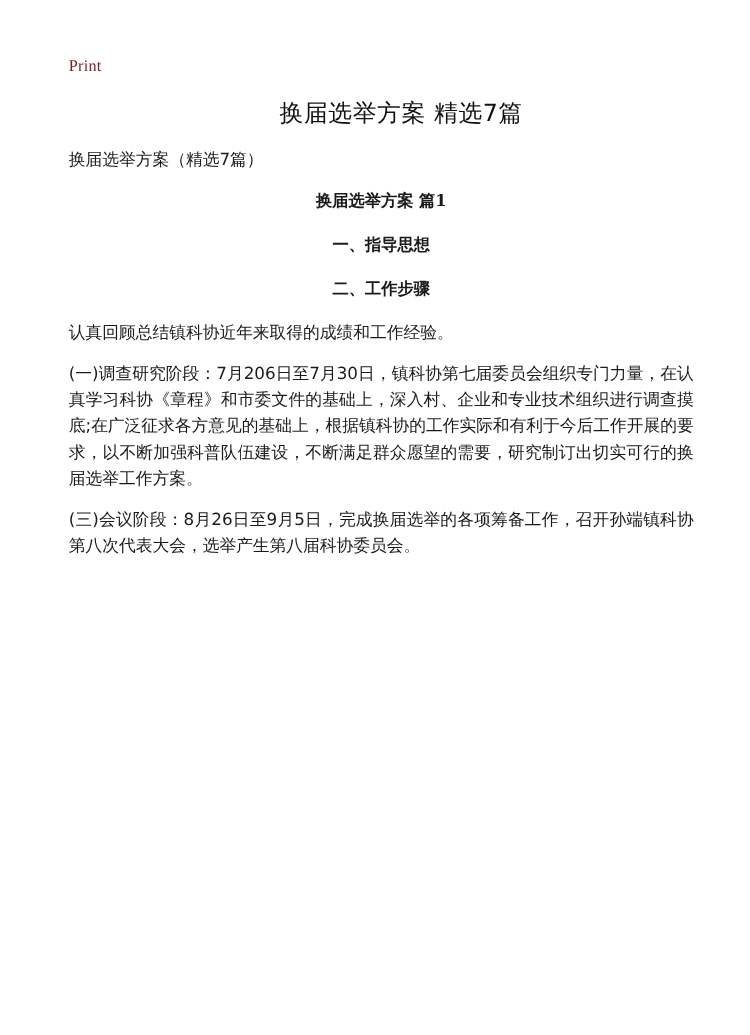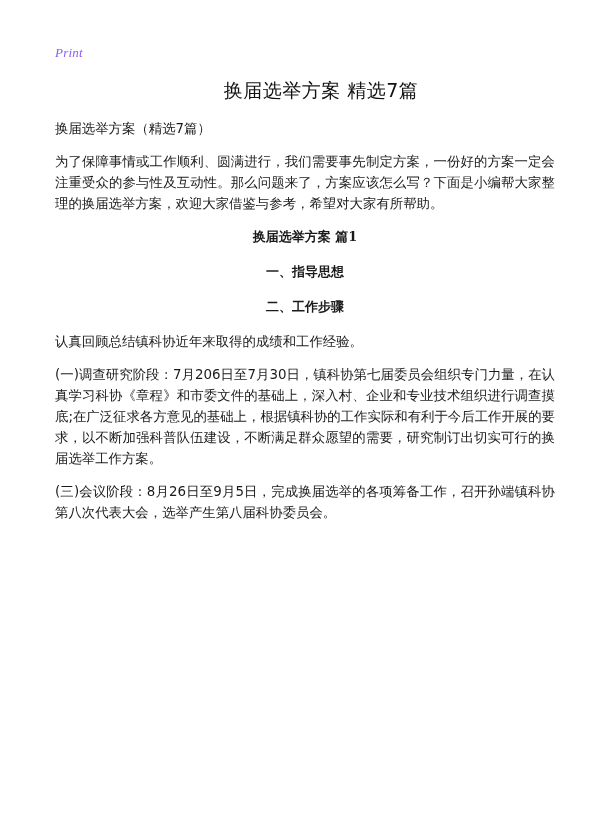--- a/index.html
+++ b/index.html
@@ -14,24 +14,23 @@
       position: relative;
       color: #1a1a1a;
       font-family: "DejaVu Sans", "Liberation Sans", sans-serif;
     }
     .print-link {
       position: absolute;
       left: 55px;
       top: 45px;
       font-family: "Liberation Serif", "DejaVu Serif", serif;
       font-size: 13px;
-      color: #8b5cf6;
+      color: #7f1d1d;
       text-decoration: none;
       letter-spacing: 0.2px;
-      font-style: italic;
     }
     .doc-title {
       position: absolute;
       left: 0;
       width: 600px;
       top: 78px;
       text-align: center;
       font-size: 19px;
       font-weight: normal;
       margin: 0;
@@ -55,33 +54,32 @@
     }
     .content h3 {
       font-size: 13px;
       font-weight: bold;
       margin: 6px 0 14px 0;
       line-height: 21px;
       font-family: "DejaVu Serif", "Liberation Serif", serif;
       text-align: center;
     }
     .content h3.section {
-      font-family: Liberation Serif, serif;
+      font-family: Liberation Mono, monospace;
     }
   </style>
 </head>
 <body>
 
 <a class="print-link" href="#">Print</a>
 
 <h1 class="doc-title">换届选举方案 精选7篇</h1>
 
 <div class="content">
   <p class="subtitle">换届选举方案（精选7篇）</p>
-  <p>为了保障事情或工作顺利、圆满进行，我们需要事先制定方案，一份好的方案一定会注重受众的参与性及互动性。那么问题来了，方案应该怎么写？下面是小编帮大家整理的换届选举方案，欢迎大家借鉴与参考，希望对大家有所帮助。</p>
 
   <h3>换届选举方案 篇1</h3>
 
   <h3 class="section">一、指导思想</h3>
 
   <h3 class="section">二、工作步骤</h3>
   <p>认真回顾总结镇科协近年来取得的成绩和工作经验。</p>
   <p>(一)调查研究阶段：7月206日至7月30日，镇科协第七届委员会组织专门力量，在认真学习科协《章程》和市委文件的基础上，深入村、企业和专业技术组织进行调查摸底;在广泛征求各方意见的基础上，根据镇科协的工作实际和有利于今后工作开展的要求，以不断加强科普队伍建设，不断满足群众愿望的需要，研究制订出切实可行的换届选举工作方案。</p>
   <p>(三)会议阶段：8月26日至9月5日，完成换届选举的各项筹备工作，召开孙端镇科协第八次代表大会，选举产生第八届科协委员会。</p>
 </div>

